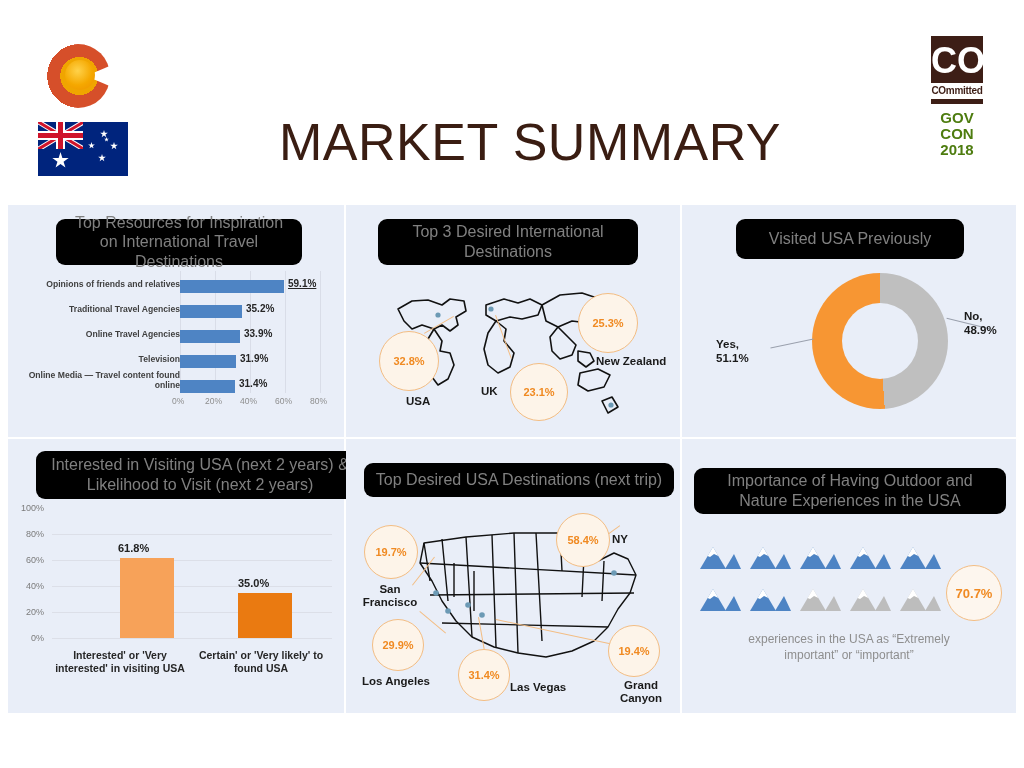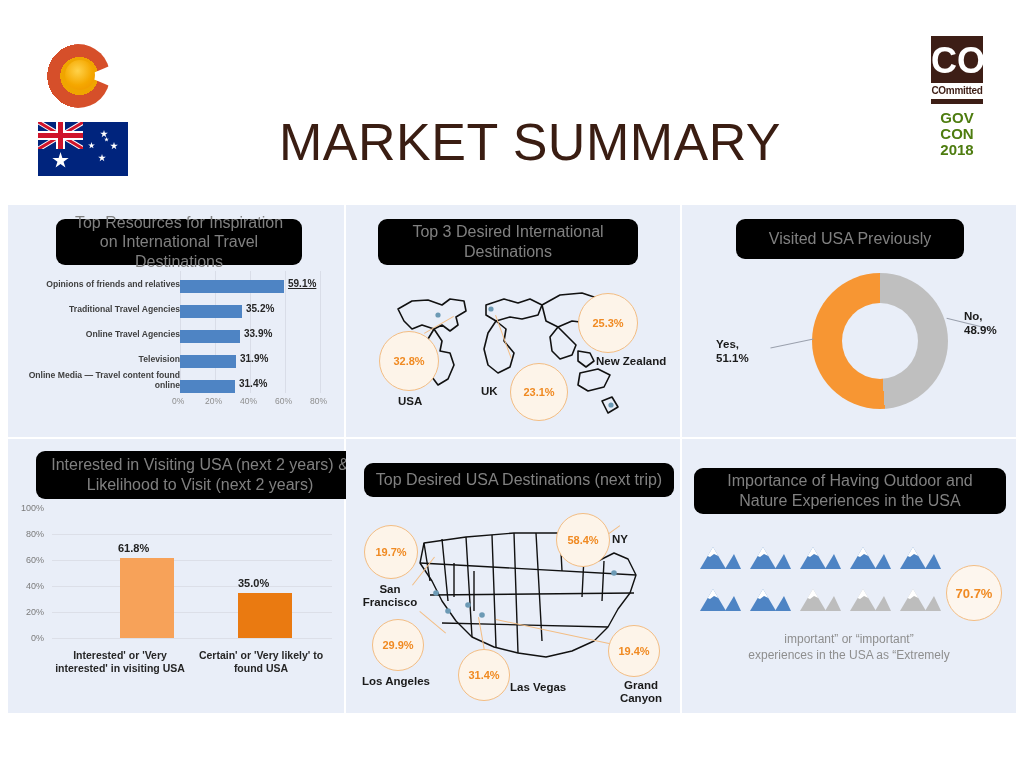--- a/index.html
+++ b/index.html
@@ -241,21 +241,21 @@
         <circle cx="92" cy="48" r="2.6" fill="#6c9ab5"></circle>
         <circle cx="145" cy="42" r="2.6" fill="#6c9ab5"></circle>
         <circle cx="265" cy="138" r="2.6" fill="#6c9ab5"></circle>
       </svg>
 
       <div class="leader" style="left:78px;top:66px;width:34px;transform:rotate(-30deg);"></div>
       <div class="leader" style="left:150px;top:48px;width:46px;transform:rotate(70deg);"></div>
       <div class="leader" style="left:240px;top:66px;width:40px;transform:rotate(-55deg);"></div>
 
       <div class="bubble" style="left:33px;top:64px;width:58px;height:58px;">32.8%</div>
-      <div class="maplabel" style="left:52px;top:128px;">USA</div>
+      <div class="maplabel" style="left:60px;top:128px;">USA</div>
 
       <div class="bubble" style="left:164px;top:96px;width:56px;height:56px;">23.1%</div>
       <div class="maplabel" style="left:135px;top:118px;">UK</div>
 
       <div class="bubble" style="left:232px;top:26px;width:58px;height:58px;">25.3%</div>
       <div class="maplabel" style="left:250px;top:88px;">New Zealand</div>
     </div>
   </div>
 
   <div class="panel" style="left:674px;top:0;width:334px;height:232px;">
@@ -430,19 +430,19 @@
         <svg width="44" height="28" viewBox="0 0 44 28">
             <path d="M2 26 L15 4 L28 26 Z" fill="#bdbdbd"></path>
             <path d="M9.6 13 L15 4 L20.4 13 L16 11 L12 14 Z" fill="#ffffff"></path>
             <path d="M27 26 L36 11 L43 26 Z" fill="#bdbdbd"></path>
           </svg>
       </div>
 
       <div class="pctring" style="left:264px;top:62px;">70.7%</div>
 
       <div class="note" style="left:18px;top:128px;width:298px;">
+        <div>experiences in the USA as “Extremely</div>
         <div>important” or “important”</div>
-        <div>experiences in the USA as “Extremely</div>
       </div>
     </div>
   </div>
 
 </div>
 
 </body></html>

